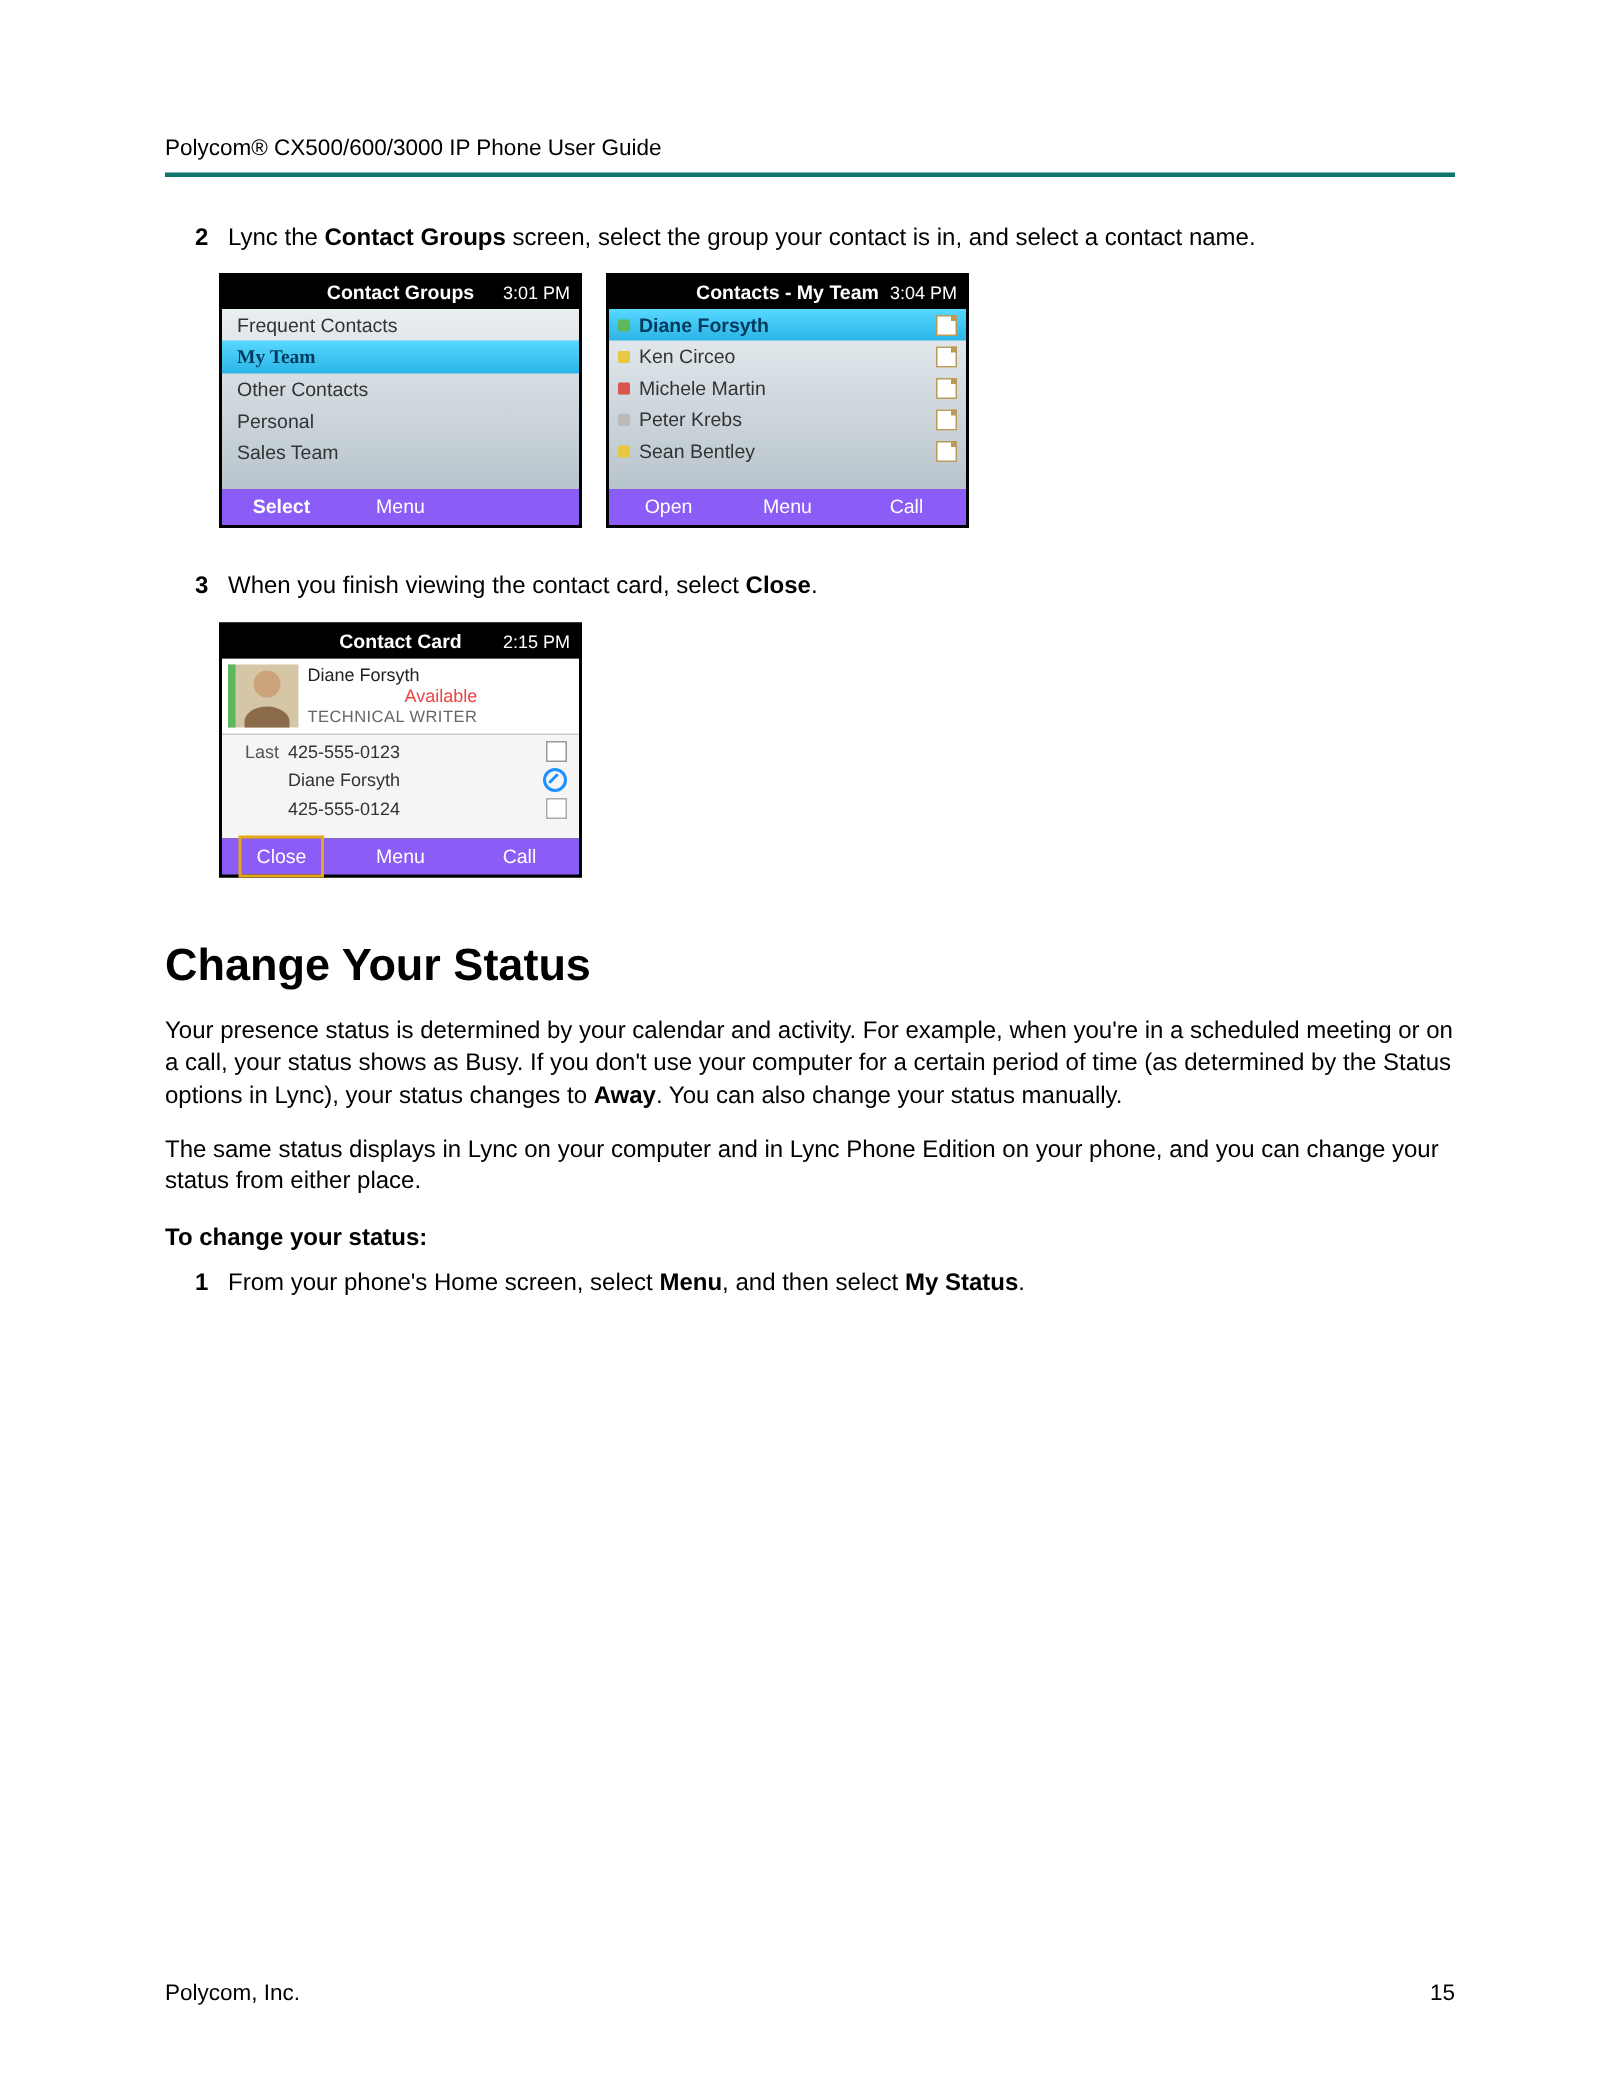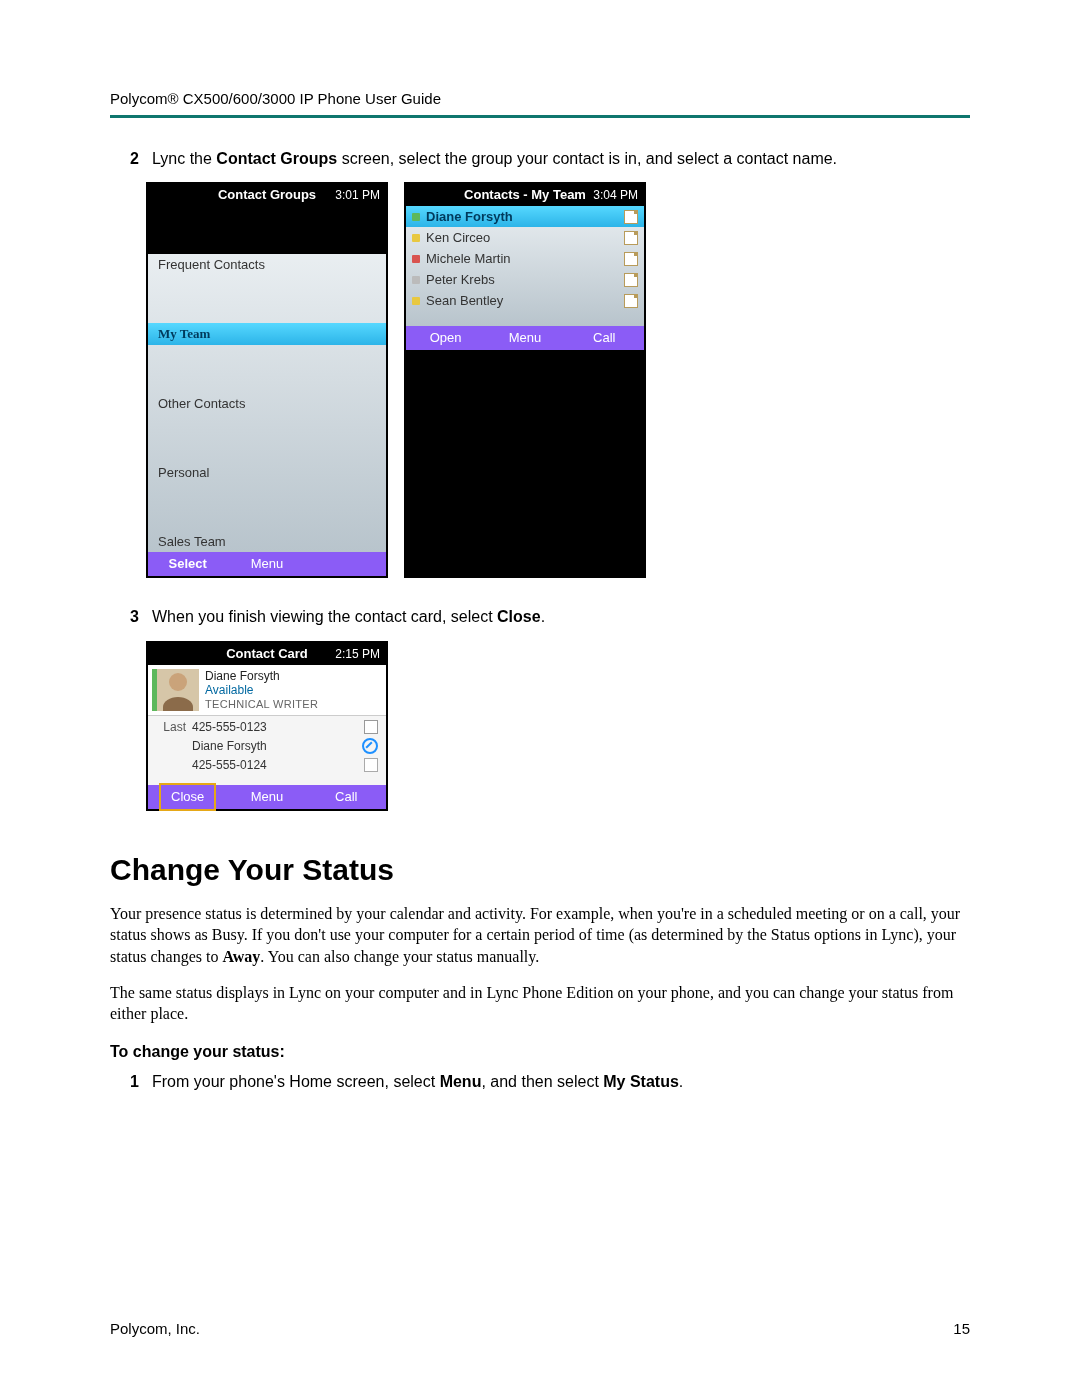--- a/index.html
+++ b/index.html
@@ -74,21 +74,20 @@
     min-height: 120px;
   }
   .screen-body.card {
     background: #f5f5f5;
     min-height: 120px;
   }
   .list-item {
     padding: 3px 10px;
     font-size: 13px;
     color: #333;
-    margin-top: 48px;
   }
   .list-item.selected {
     background: linear-gradient(#56d8ff, #2cb4e8);
     color: #003a5c;
     font-weight: bold;
     font-family: Liberation Serif, serif;
   }
   .contact-item {
     display: flex;
     align-items: center;
@@ -171,21 +170,21 @@
     content: "";
     position: absolute;
     bottom: -6px; left: 50%;
     width: 30px; height: 20px;
     background: #8b6b4a;
     border-radius: 50% 50% 0 0;
     transform: translateX(-50%);
   }
   .card-info { font-size: 12px; line-height: 1.2; }
   .card-name { color: #222; }
-  .card-status { color: #0369a1; }
+  .card-status { color: #ef4444; text-align: right; }
   .card-role { color: #666; font-size: 11px; letter-spacing: 0.3px; }
   .card-rows { padding: 2px 0; }
   .card-row {
     display: flex;
     align-items: center;
     padding: 2px 8px;
     font-size: 12px;
     color: #333;
     gap: 6px;
   }
@@ -217,21 +216,20 @@
 
   h1.section {
     font-size: 30px;
     font-weight: bold;
     margin: 42px 0 16px 0;
   }
   .body-p {
     font-size: 16px;
     line-height: 1.35;
     margin: 0 0 14px 0;
-    font-family: Liberation Serif, serif;
   }
   .subheading {
     font-weight: bold;
     font-size: 16px;
     margin: 18px 0 10px 0;
   }
   .sub-step-indent { margin-left: 36px; font-size: 16px; line-height: 1.5; }
   .footer {
     position: absolute;
     bottom: 60px;

